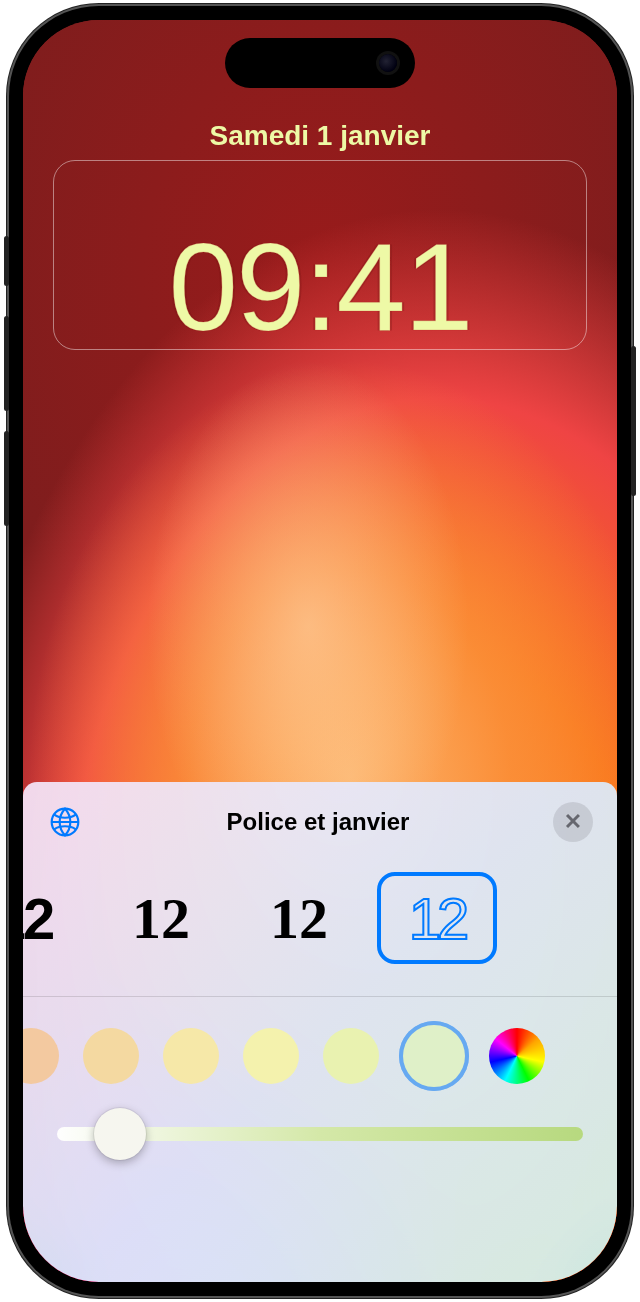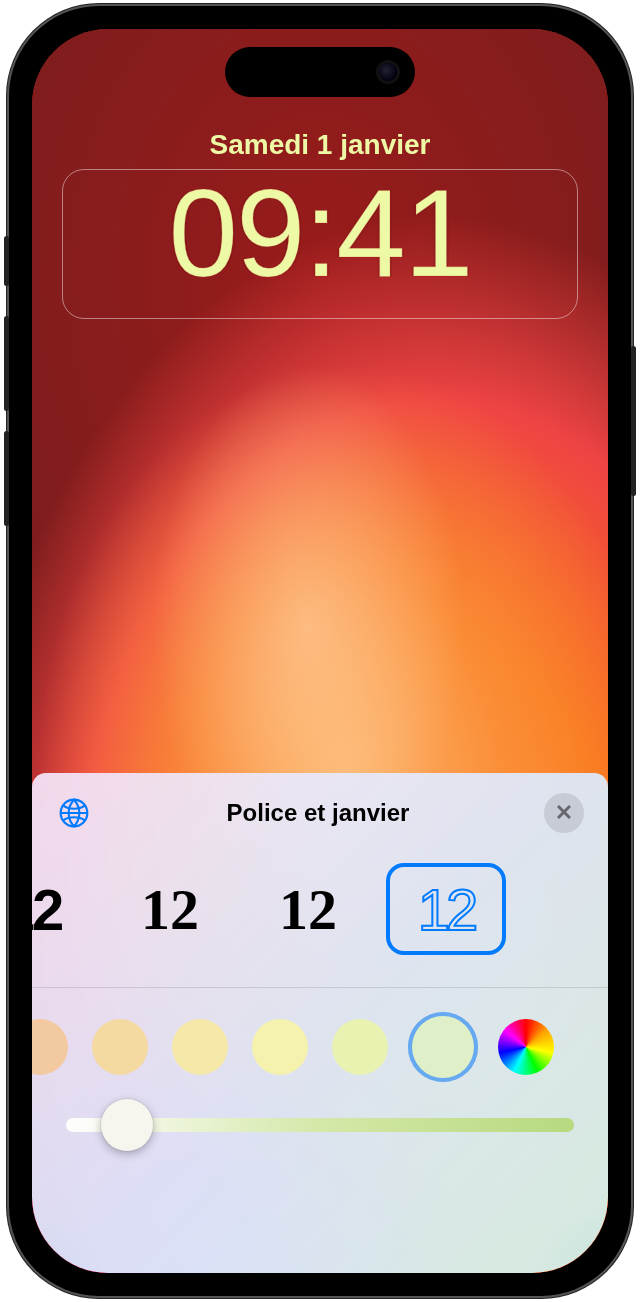--- a/index.html
+++ b/index.html
@@ -10,21 +10,21 @@
     font-family: -apple-system, BlinkMacSystemFont, "Segoe UI", sans-serif;
     display: flex;
     justify-content: center;
     align-items: center;
   }
   .phone-frame {
     width: 622px;
     height: 1290px;
     background: #000;
     border-radius: 90px;
-    padding: 23px;
+    padding: 14px;
     position: relative;
     box-shadow: 0 0 0 2px #555, 0 0 0 3px #222;
   }
   .side-btn { position: absolute; background: #222; border-radius: 3px; }
   .side-left1 { left: -5px; top: 230px; width: 5px; height: 50px; }
   .side-left2 { left: -5px; top: 310px; width: 5px; height: 95px; }
   .side-left3 { left: -5px; top: 425px; width: 5px; height: 95px; }
   .side-right { right: -5px; top: 340px; width: 5px; height: 150px; }
   .screen {
     width: 100%;
@@ -87,26 +87,26 @@
     color: #eef9a6;
     font-size: 28px;
     font-weight: 600;
     z-index: 10;
   }
   .clock-box {
     position: absolute;
     top: 140px;
     left: 30px;
     right: 30px;
-    height: 150px;
+    height: 190px;
     border: 1.5px solid rgba(255,255,255,0.45);
     border-radius: 22px;
     z-index: 10;
     display: flex;
-    align-items: flex-start;
+    align-items: flex-end;
     justify-content: center;
   }
   .clock {
     color: #eef9a6;
     font-size: 125px;
     font-weight: 300;
     letter-spacing: -2px;
     line-height: 1;
     font-family: "Arial Narrow", sans-serif;
     position: relative;

